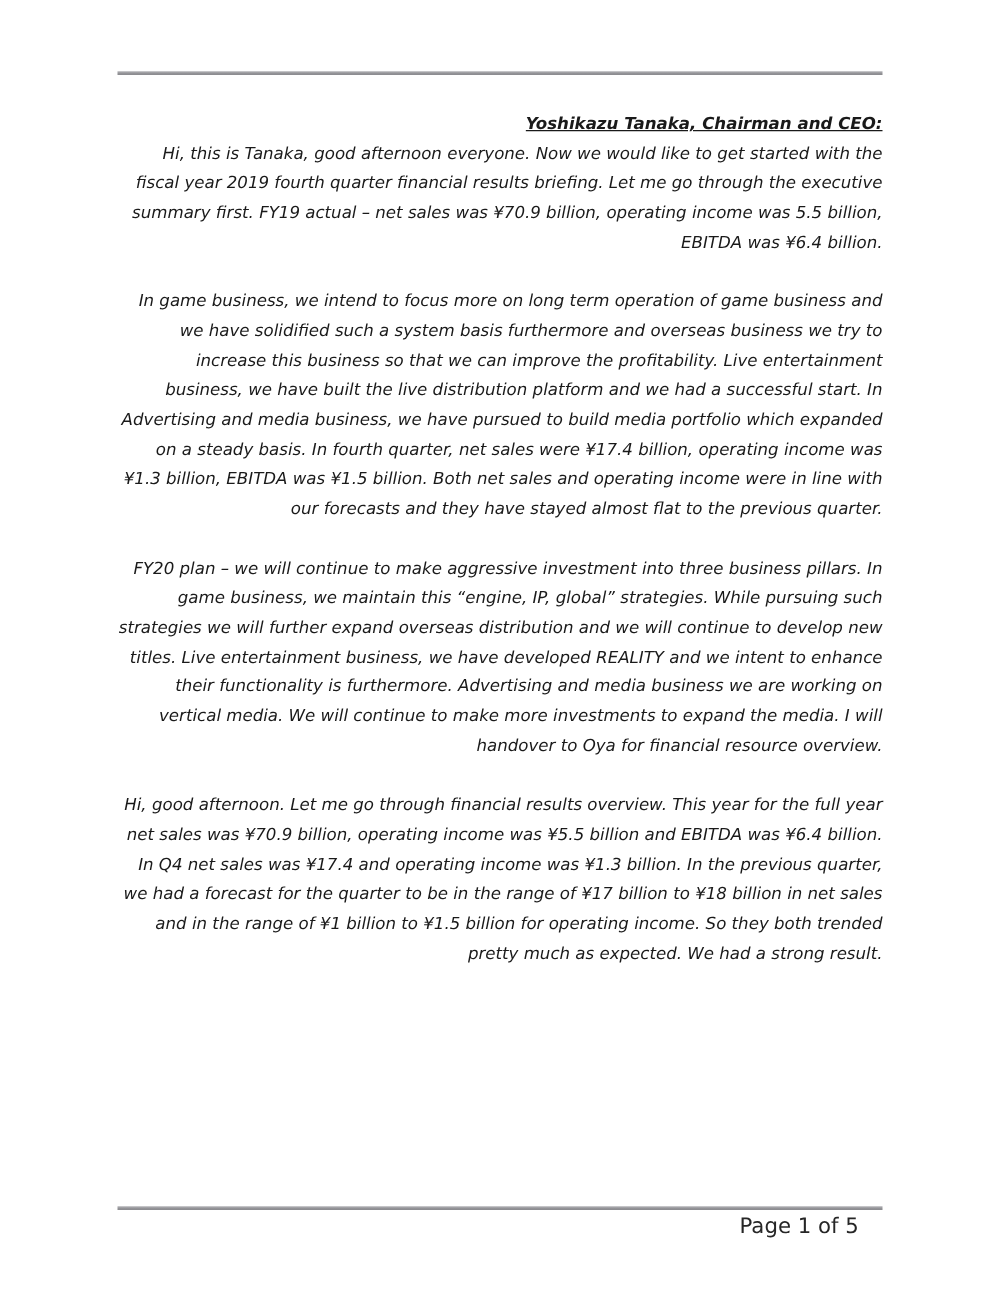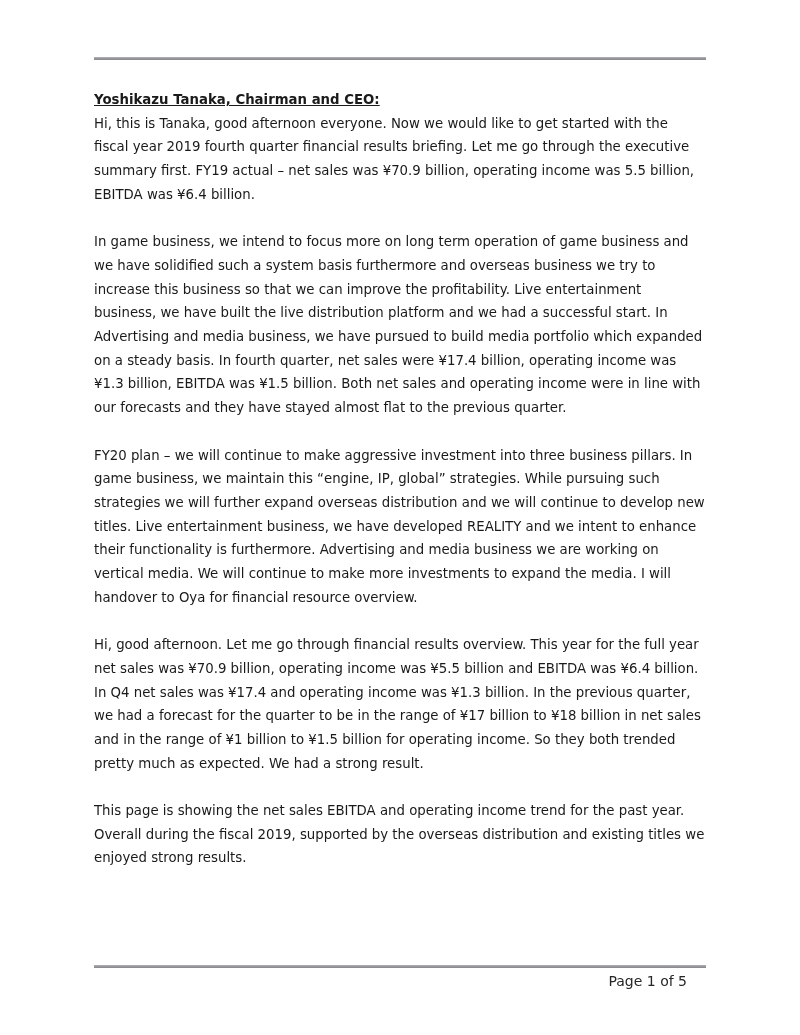--- a/index.html
+++ b/index.html
@@ -25,37 +25,38 @@
   }
   .hrule.top { top: 57px; }
   .hrule.bottom { top: 965px; }
   .content {
     position: absolute;
     left: 94px;
     top: 88px;
     width: 612px;
     font-size: 13.3px;
     line-height: 23.7px;
-    text-align: left;
+    text-align: right;
+    font-style: italic;
   }
   .speaker {
     margin: 0;
     font-size: 13.3px;
     font-weight: bold;
     text-decoration: underline;
   }
   .para {
     margin: 0 0 23.7px 0;
   }
   .para:last-child { margin-bottom: 0; }
   .footer-pagenum {
     position: absolute;
     top: 971px;
     right: 113px;
-    font-size: 14px;
+    font-size: 17px;
     line-height: 20px;
     color: #262626;
   }
 </style>
 </head>
 <body>
 
 <div class="page">
 
   <div class="hrule top"></div>
@@ -66,21 +67,20 @@
 
     <p class="para">Hi, this is Tanaka, good afternoon everyone. Now we would like to get started with the fiscal year 2019 fourth quarter financial results briefing. Let me go through the executive summary first. FY19 actual – net sales was ¥70.9 billion, operating income was 5.5 billion, EBITDA was ¥6.4 billion.</p>
 
     <p class="para">In game business, we intend to focus more on long term operation of game business and we have solidified such a system basis furthermore and overseas business we try to increase this business so that we can improve the profitability. Live entertainment business, we have built the live distribution platform and we had a successful start. In Advertising and media business, we have pursued to build media portfolio which expanded on a steady basis. In fourth quarter, net sales were ¥17.4 billion, operating income was ¥1.3 billion, EBITDA was ¥1.5 billion. Both net sales and operating income were in line with our forecasts and they have stayed almost flat to the previous quarter.</p>
 
     <p class="para">FY20 plan – we will continue to make aggressive investment into three business pillars. In game business, we maintain this “engine, IP, global” strategies. While pursuing such strategies we will further expand overseas distribution and we will continue to develop new titles. Live entertainment business, we have developed REALITY and we intent to enhance their functionality is furthermore. Advertising and media business we are working on vertical media. We will continue to make more investments to expand the media. I will handover to Oya for financial resource overview.</p>
 
 
     <p class="para">Hi, good afternoon. Let me go through financial results overview. This year for the full year net sales was ¥70.9 billion, operating income was ¥5.5 billion and EBITDA was ¥6.4 billion. In Q4 net sales was ¥17.4 and operating income was ¥1.3 billion. In the previous quarter, we had a forecast for the quarter to be in the range of ¥17 billion to ¥18 billion in net sales and in the range of ¥1 billion to ¥1.5 billion for operating income. So they both trended pretty much as expected. We had a strong result.</p>
 
-    <p class="para">This page is showing the net sales EBITDA and operating income trend for the past year. Overall during the fiscal 2019, supported by the overseas distribution and existing titles we enjoyed strong results.</p>
 
   </div>
 
   <div class="hrule bottom"></div>
 
   <div class="footer-pagenum">Page 1 of 5</div>
 
 </div>
 
 </body></html>

